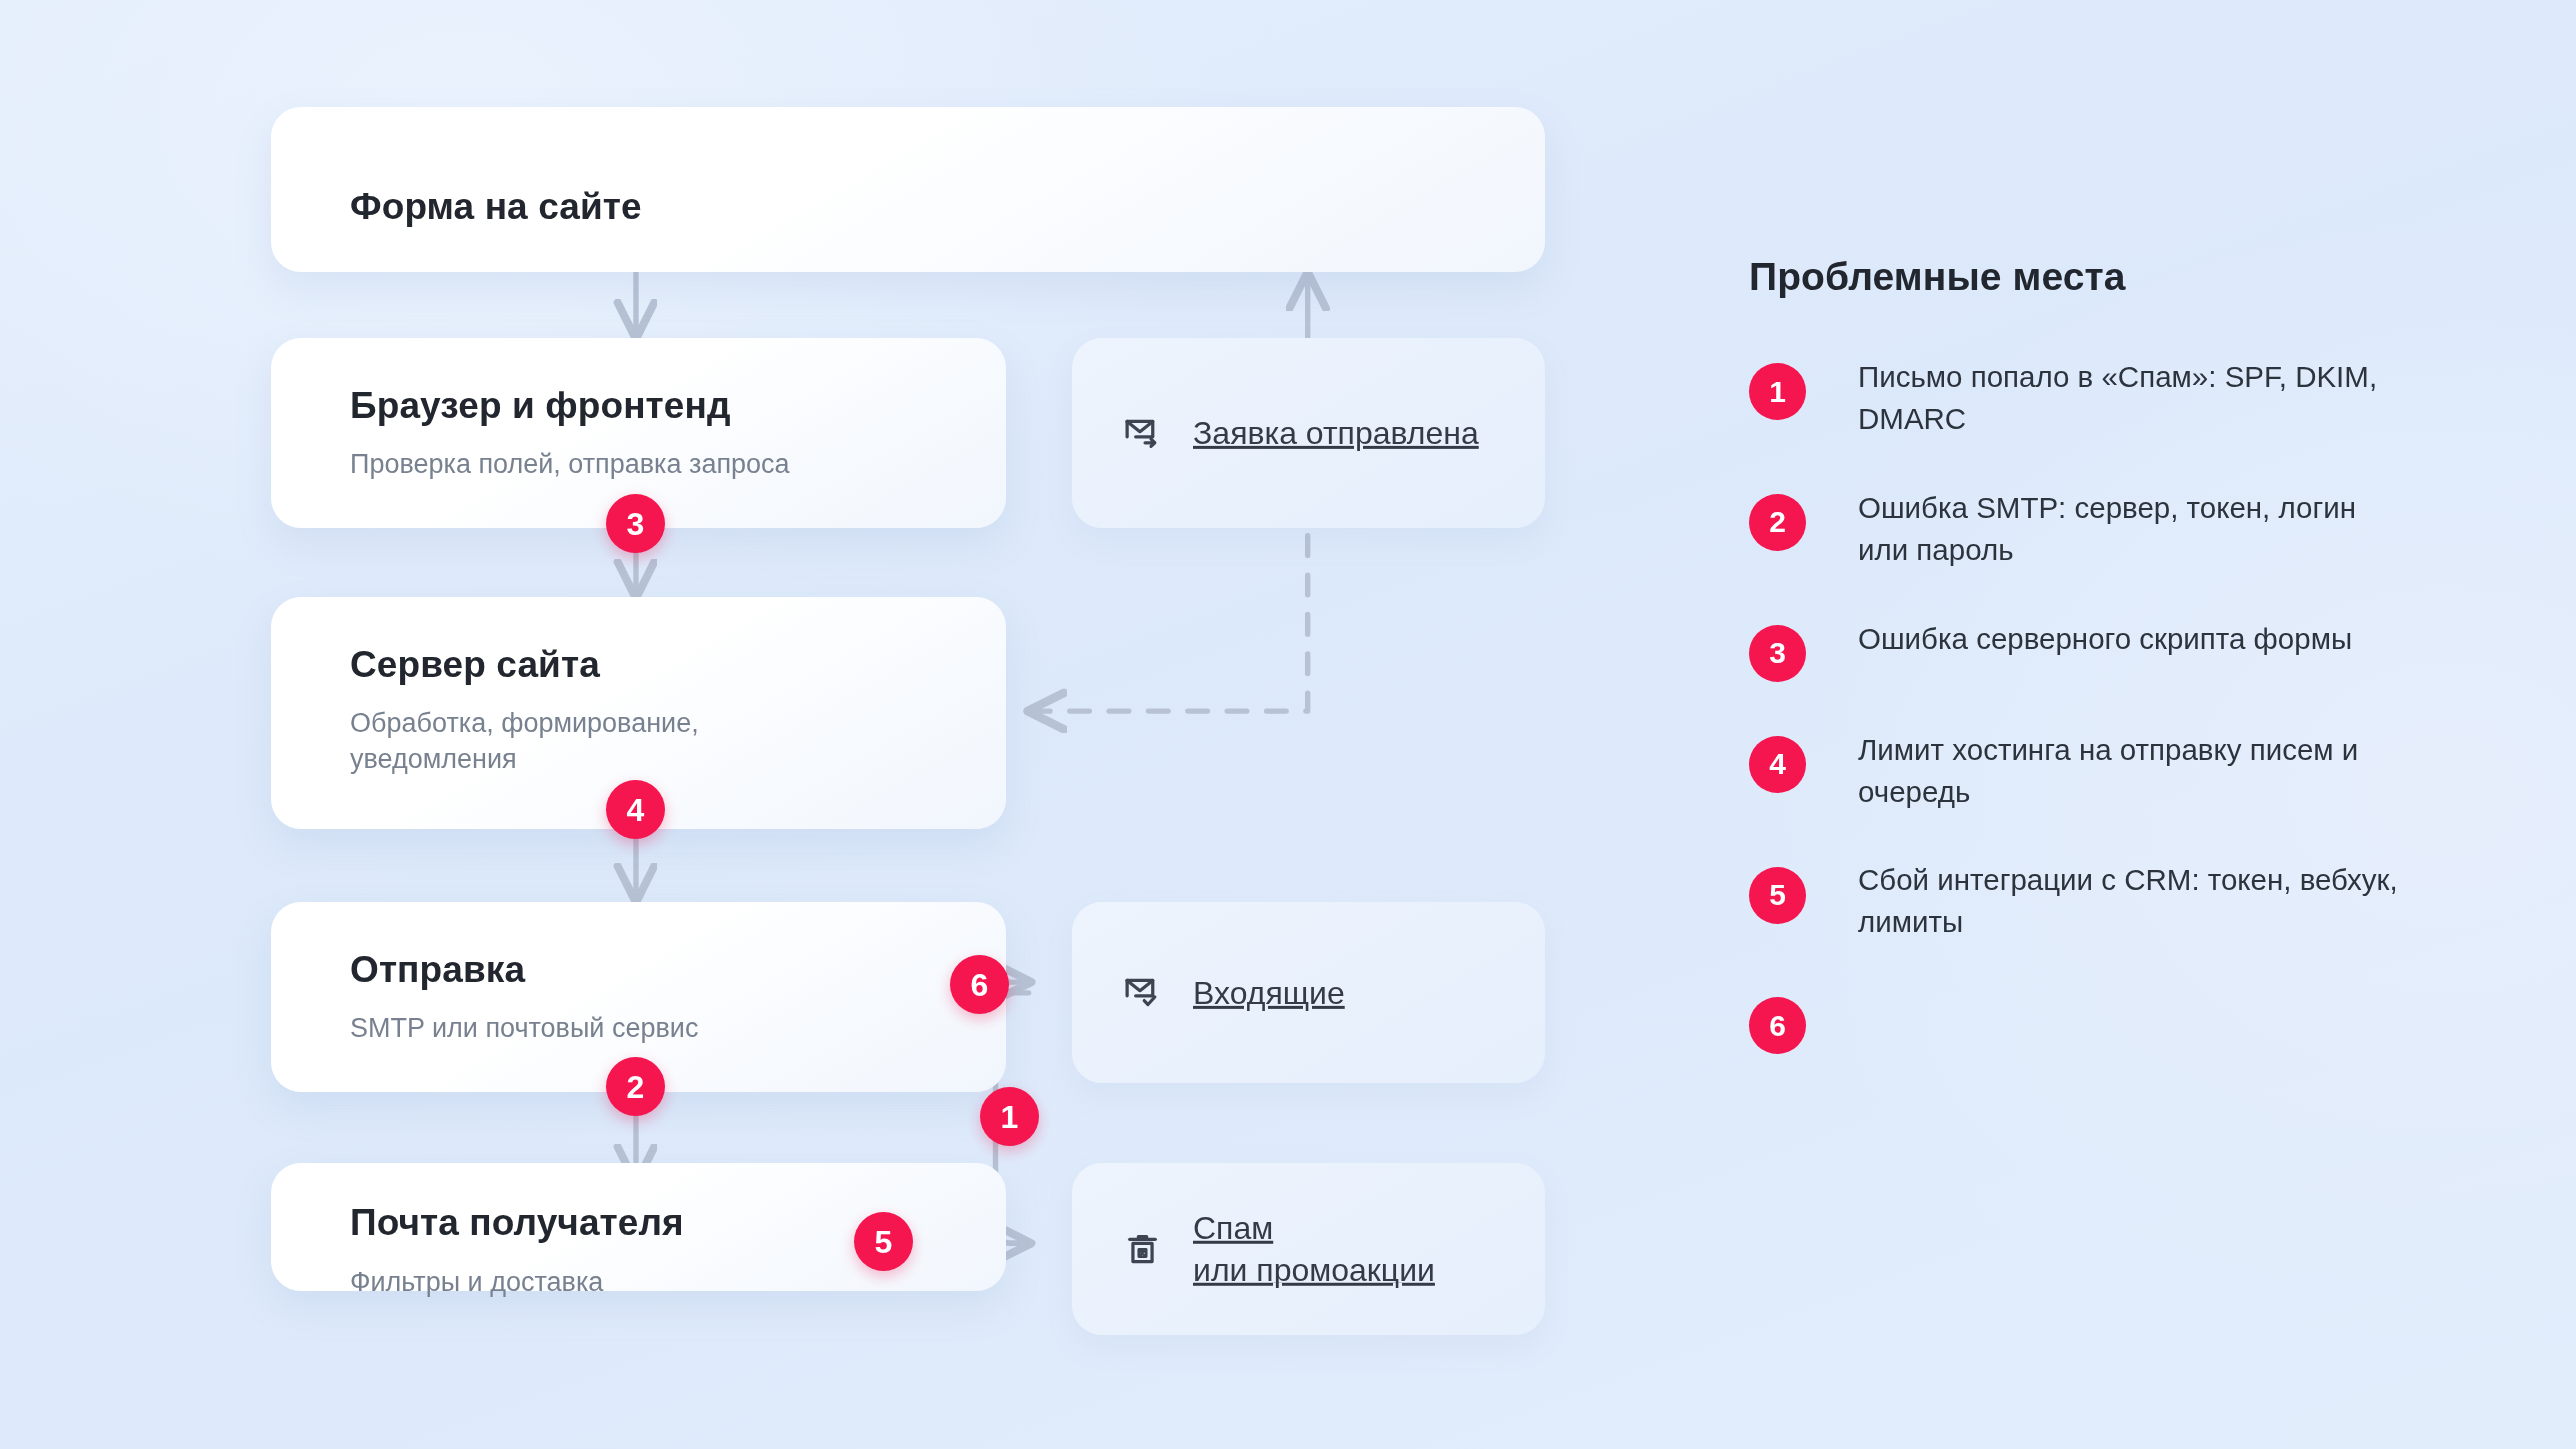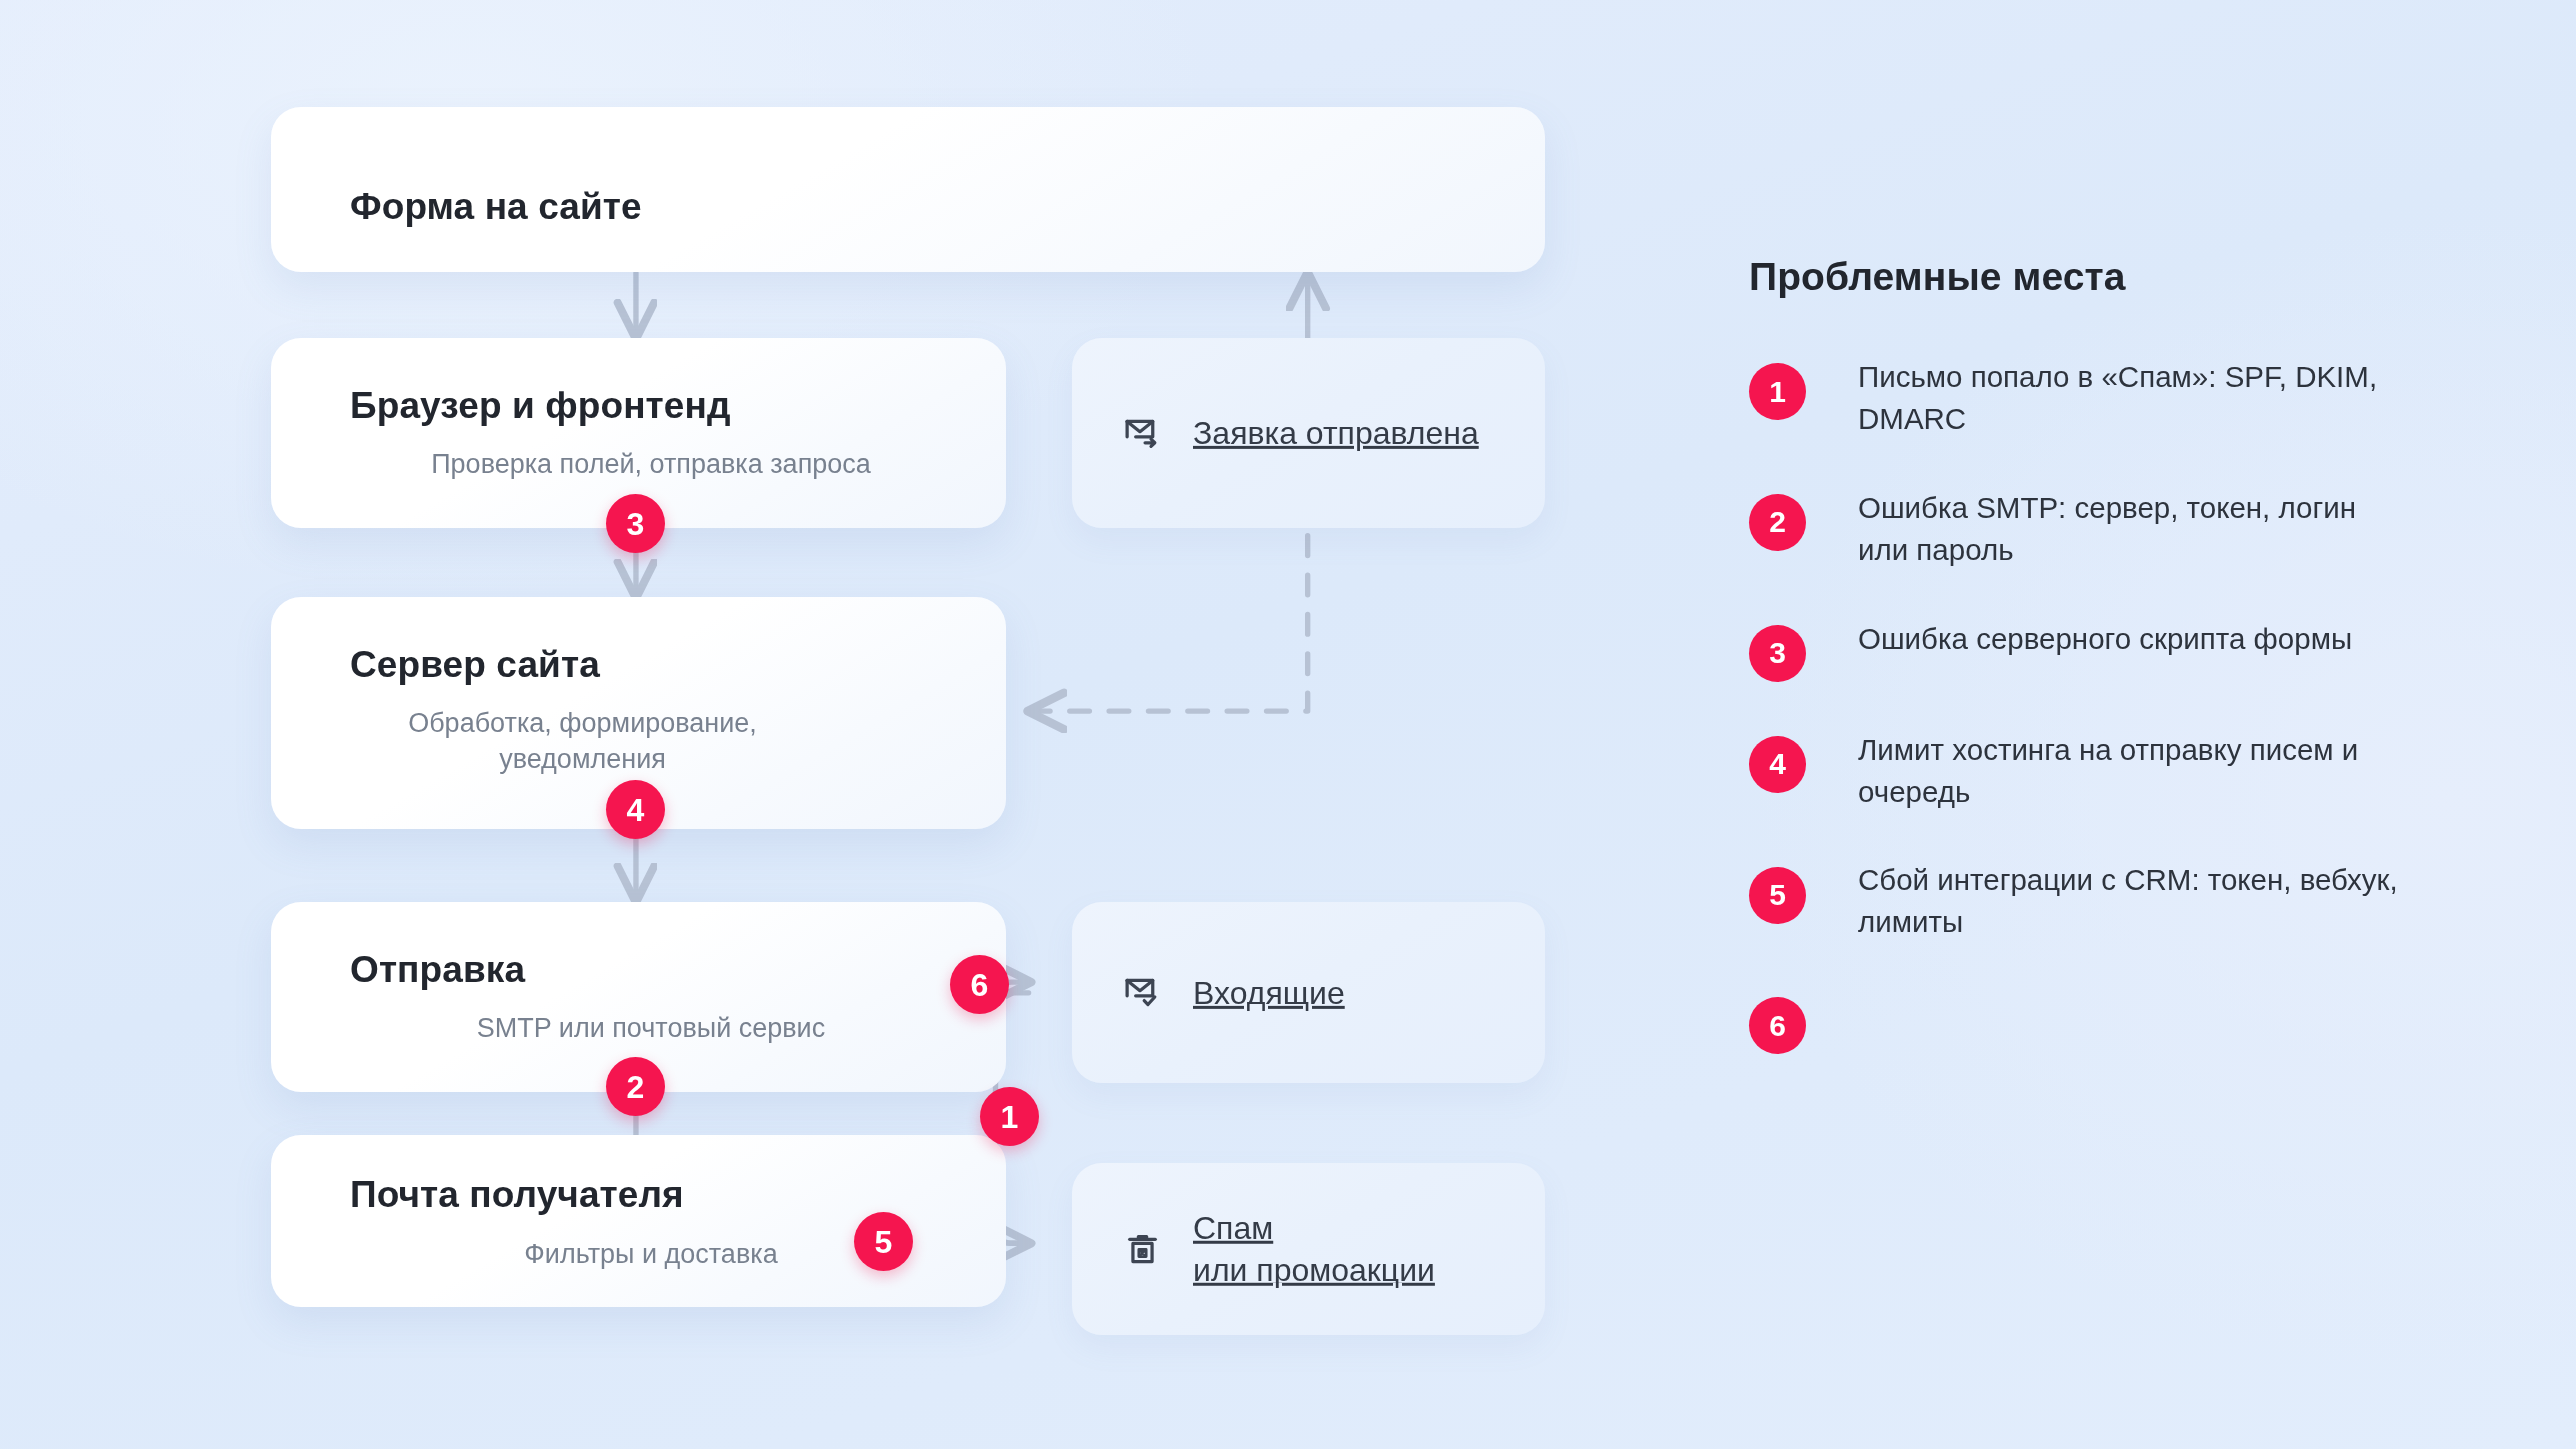--- a/index.html
+++ b/index.html
@@ -16,21 +16,20 @@
       linear-gradient(160deg,#e4edfc 0%,#dce9fa 45%,#e2edfc 100%);
   }
 
   
   .card{
     position:absolute;border-radius:30px;box-sizing:border-box;
   }
   .card.main{
     background:linear-gradient(150deg,#ffffff 0%,#ffffff 42%,#f7fafe 72%,#f1f6fd 100%);
     box-shadow:0 16px 38px rgba(110,140,190,.13);
-    text-align:center;
   }
   .card.side{
     background:linear-gradient(150deg,#eef4fd 0%,#e9f1fc 48%,#e6effc 100%);
     box-shadow:0 12.5px 30px rgba(110,140,190,.08);
   }
   .card-title{
     position:absolute;left:79px;
     font-size:37px;font-weight:700;color:#22262e;letter-spacing:0.1px;
     white-space:nowrap;
   }
@@ -135,21 +134,21 @@
   <div class="card main" style="left:271px;top:597px;width:735px;height:232px;">
     <div class="card-title" style="top:47px;">Сервер сайта</div>
     <div class="card-sub" style="top:109px;max-width:465px;">Обработка, формирование, уведомления</div>
   </div>
 
   <div class="card main" style="left:271px;top:902px;width:735px;height:190px;">
     <div class="card-title" style="top:47px;">Отправка</div>
     <div class="card-sub" style="top:109px;">SMTP или почтовый сервис</div>
   </div>
 
-  <div class="card main" style="left:271px;top:1135px;width:735px;height:172px;padding-left:20px;">
+  <div class="card main" style="left:271px;top:1163px;width:735px;height:128px;padding-left:20px;">
     <div class="card-title" style="top:39px;">Почта получателя</div>
     <div class="card-sub" style="top:102px;">Фильтры и доставка</div>
   </div>
 
   <div class="card side" style="left:1072px;top:338px;width:473px;height:190px;">
     <div class="side-inner">
       <svg class="side-icon" viewBox="0 0 24 24">
         <path d="M3 5h15v9H8" fill="none" stroke="#3d4553" stroke-width="1.9" stroke-linecap="round" stroke-linejoin="round"></path>
         <path d="M3 5l7.5 6L18 5" fill="none" stroke="#3d4553" stroke-width="1.9" stroke-linecap="round" stroke-linejoin="round"></path>
         <path d="M3 5v9" fill="none" stroke="#3d4553" stroke-width="1.9" stroke-linecap="round"></path>

